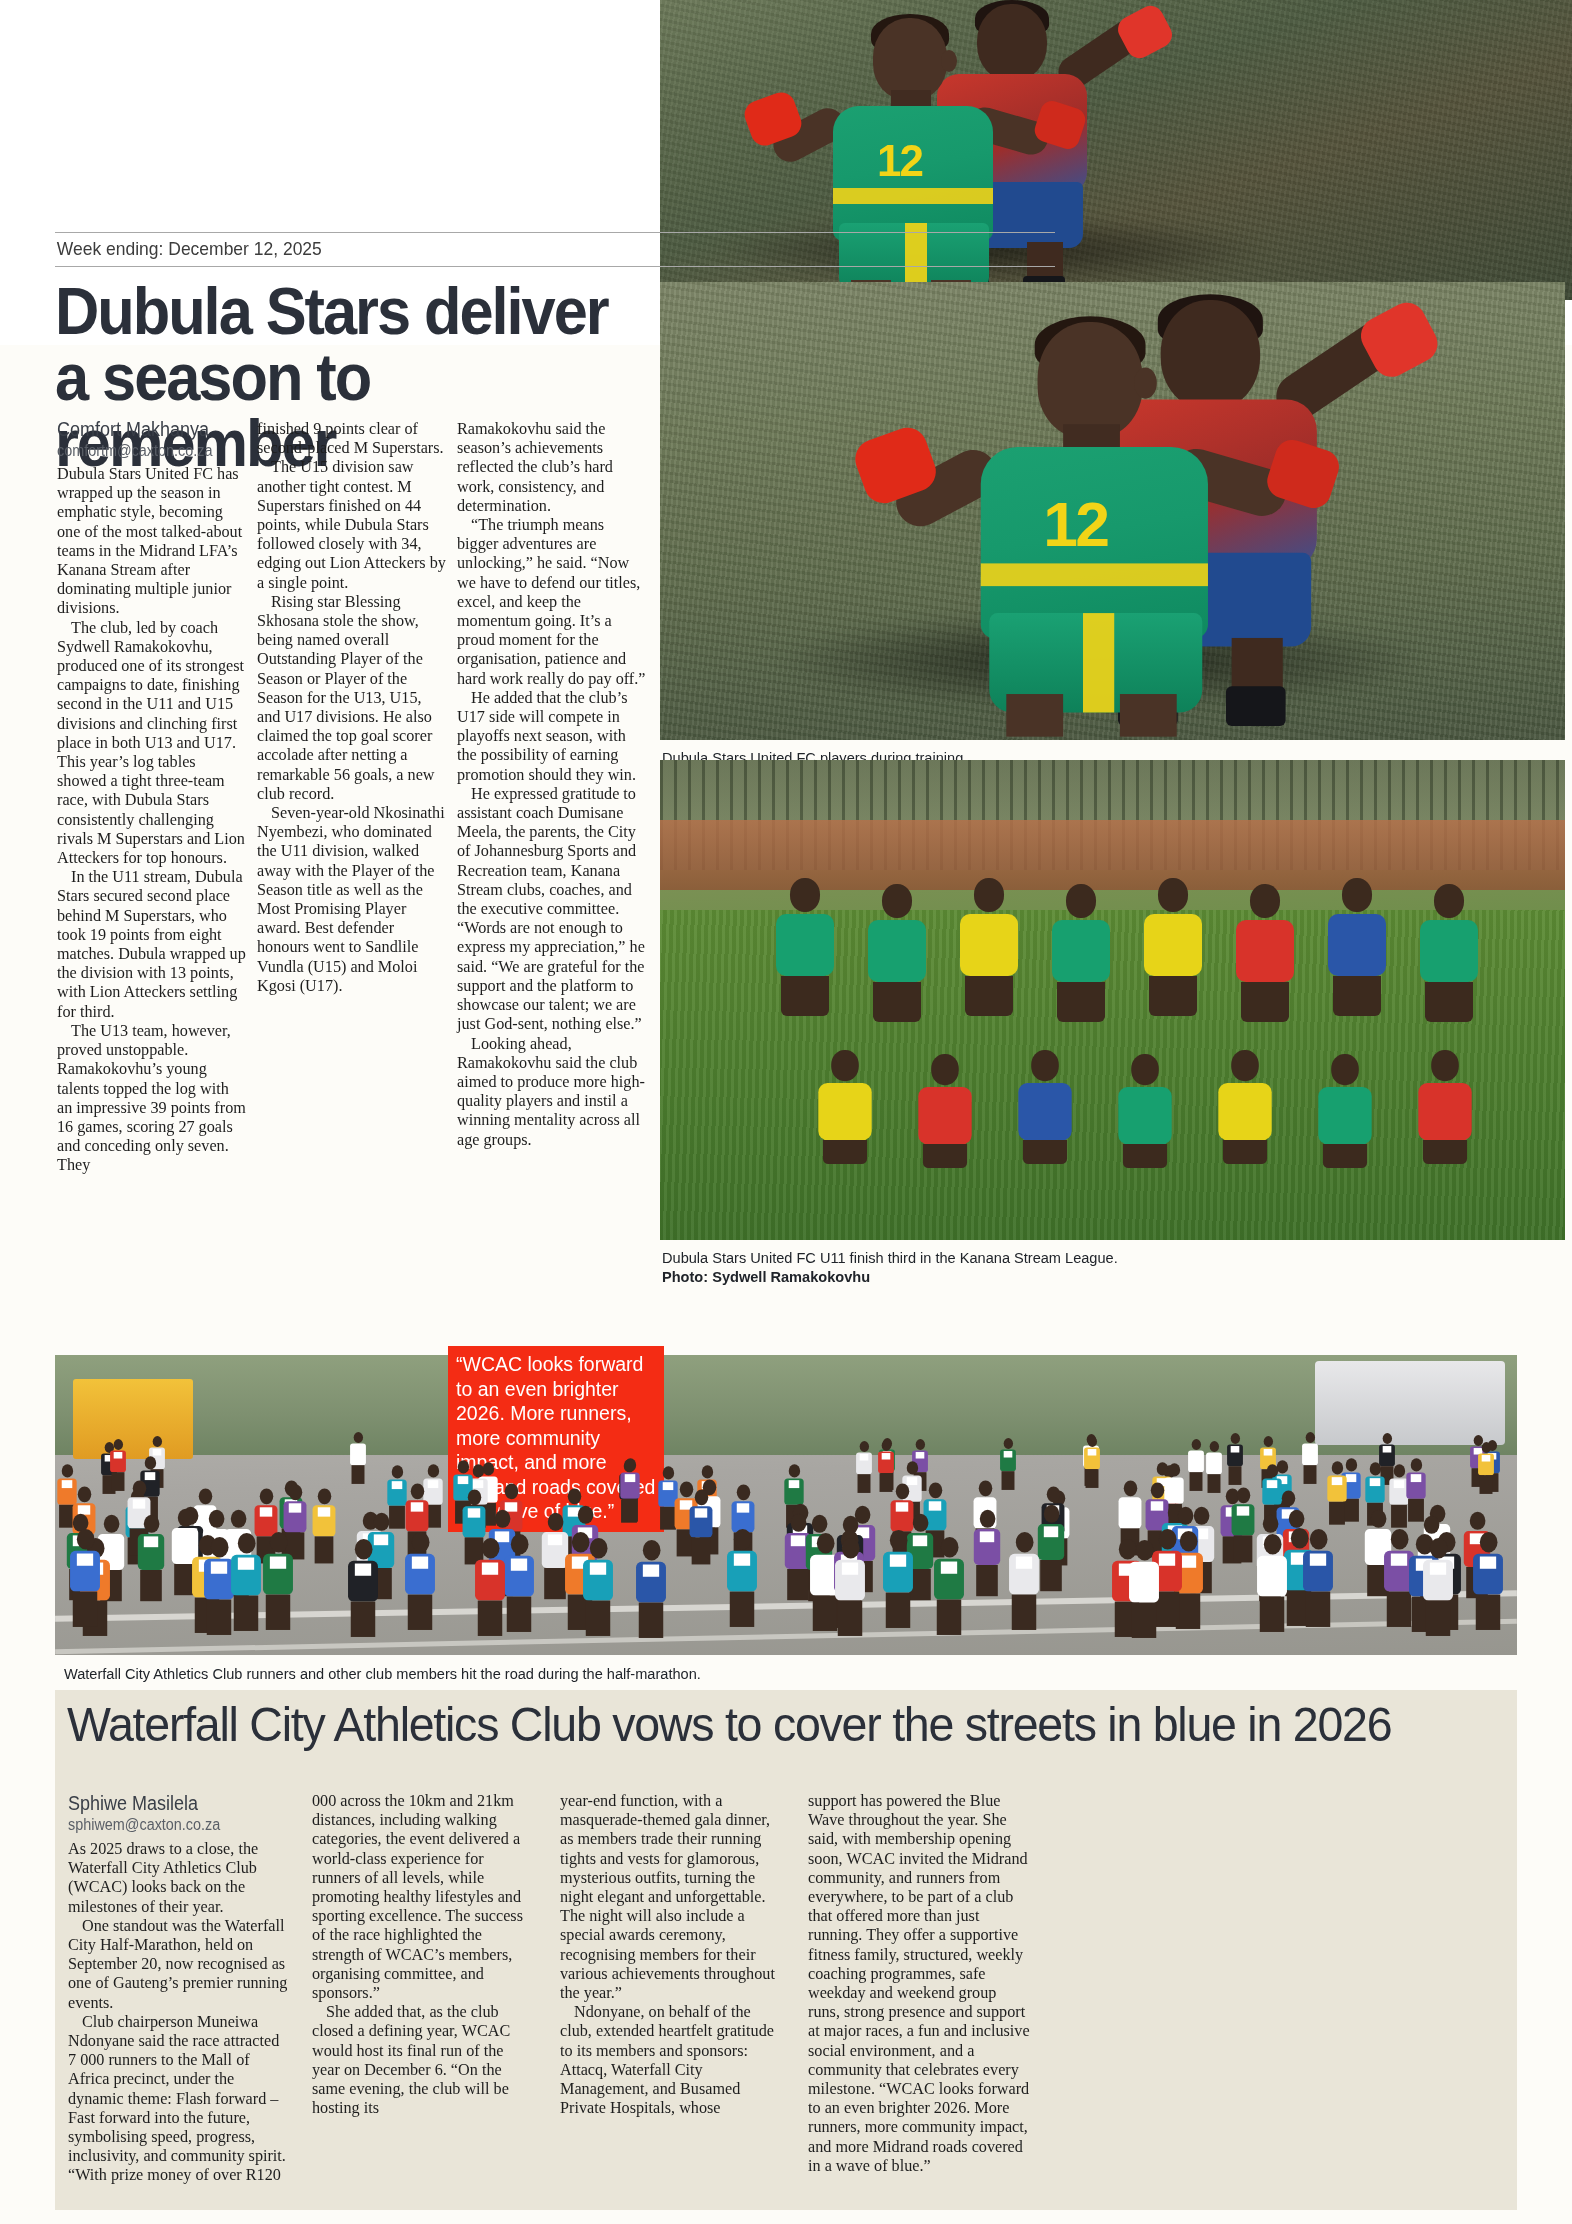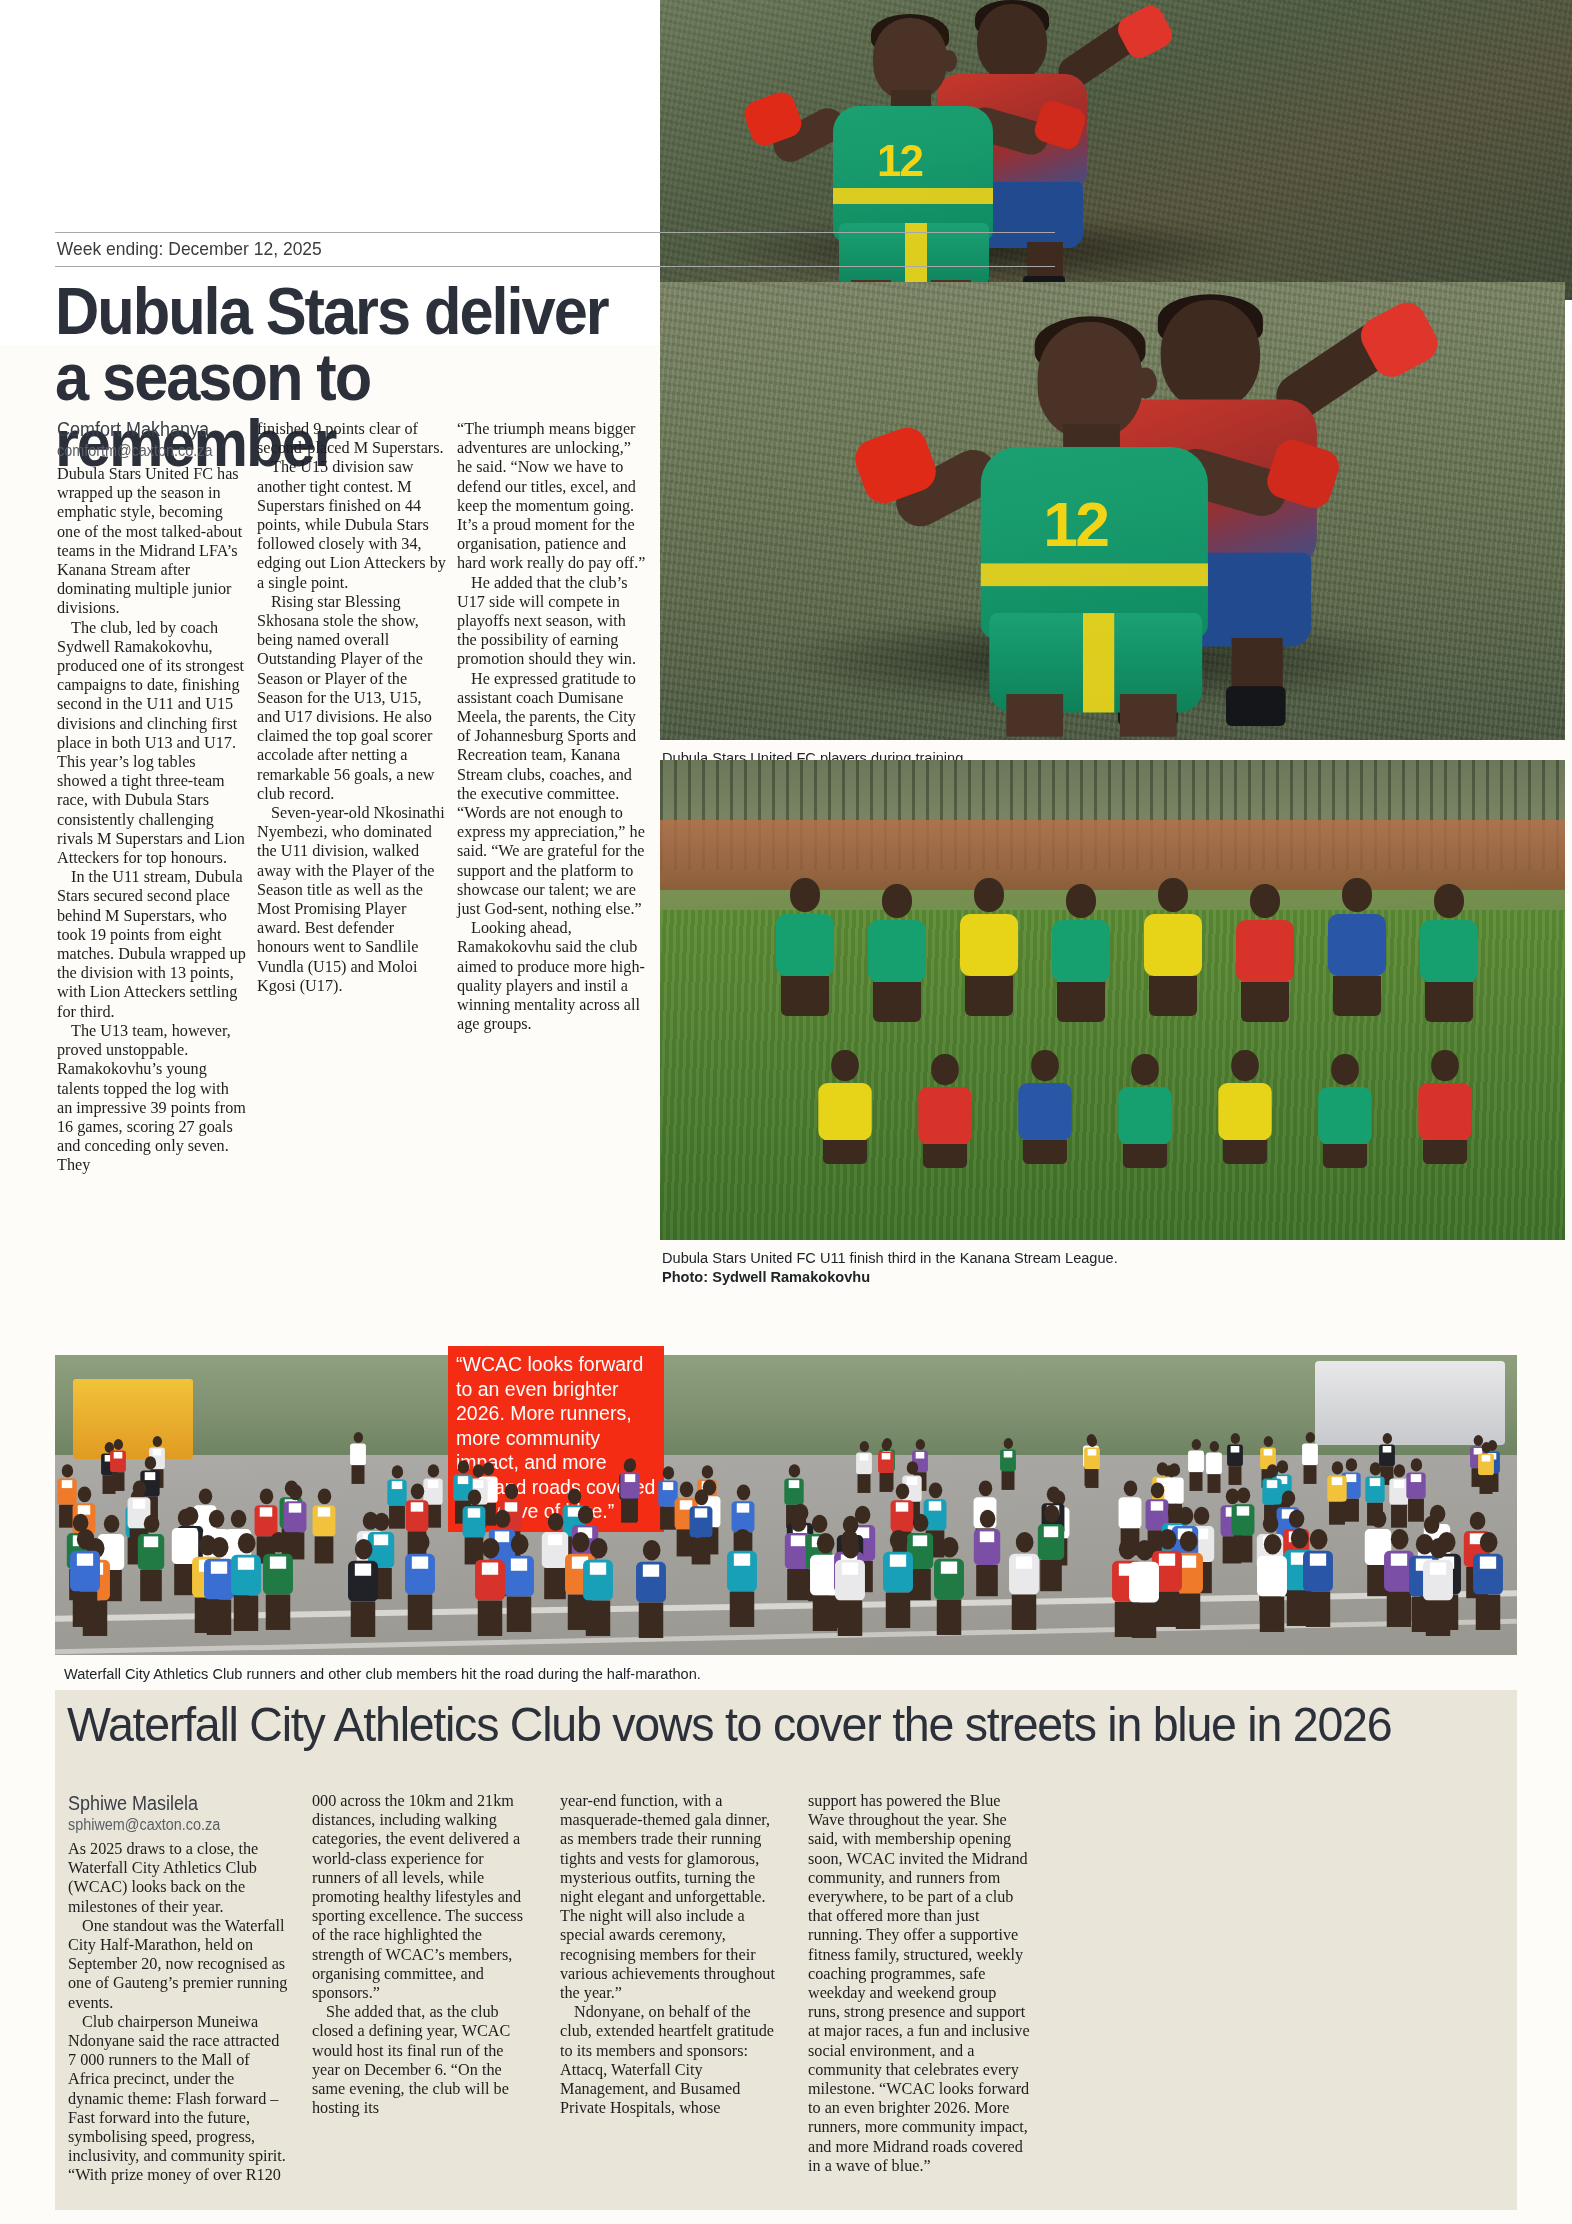--- a/index.html
+++ b/index.html
@@ -381,20 +381,21 @@
       <p>In the U11 stream, Dubula Stars secured second place behind M Superstars, who took 19 points from eight matches. Dubula wrapped up the division with 13 points, with Lion Atteckers settling for third.</p>
       <p>The U13 team, however, proved unstoppable. Ramakokovhu’s young talents topped the log with an impressive 39 points from 16 games, scoring 27 goals and conceding only seven. They</p>
     </div>
   <div class="col" id="a1c2" style="left:257px; top:420px; width:190px;">
       <p>finished 9 points clear of second-placed M Superstars.</p>
       <p>The U15 division saw another tight contest. M Superstars finished on 44 points, while Dubula Stars followed closely with 34, edging out Lion Atteckers by a single point.</p>
       <p>Rising star Blessing Skhosana stole the show, being named overall Outstanding Player of the Season or Player of the Season for the U13, U15, and U17 divisions. He also claimed the top goal scorer accolade after netting a remarkable 56 goals, a new club record.</p>
       <p>Seven-year-old Nkosinathi Nyembezi, who dominated the U11 division, walked away with the Player of the Season title as well as the Most Promising Player award. Best defender honours went to Sandlile Vundla (U15) and Moloi Kgosi (U17).</p>
     </div>
   <div class="col" id="a1c3" style="left:457px; top:420px; width:190px;">
+      <p>Ramakokovhu said the season’s achievements reflected the club’s hard work, consistency, and determination.</p>
       <p>“The triumph means bigger adventures are unlocking,” he said. “Now we have to defend our titles, excel, and keep the momentum going. It’s a proud moment for the organisation, patience and hard work really do pay off.”</p>
       <p>He added that the club’s U17 side will compete in playoffs next season, with the possibility of earning promotion should they win.</p>
       <p>He expressed gratitude to assistant coach Dumisane Meela, the parents, the City of Johannesburg Sports and Recreation team, Kanana Stream clubs, coaches, and the executive committee. “Words are not enough to express my appreciation,” he said. “We are grateful for the support and the platform to showcase our talent; we are just God-sent, nothing else.”</p>
       <p>Looking ahead, Ramakokovhu said the club aimed to produce more high-quality players and instil a winning mentality across all age groups.</p>
     </div>
 
   <div class="photo ph1">
     <div class="ph1-bg"></div>
       <div class="ph1-tex"></div>
       <div class="ph1-shadow"></div>

